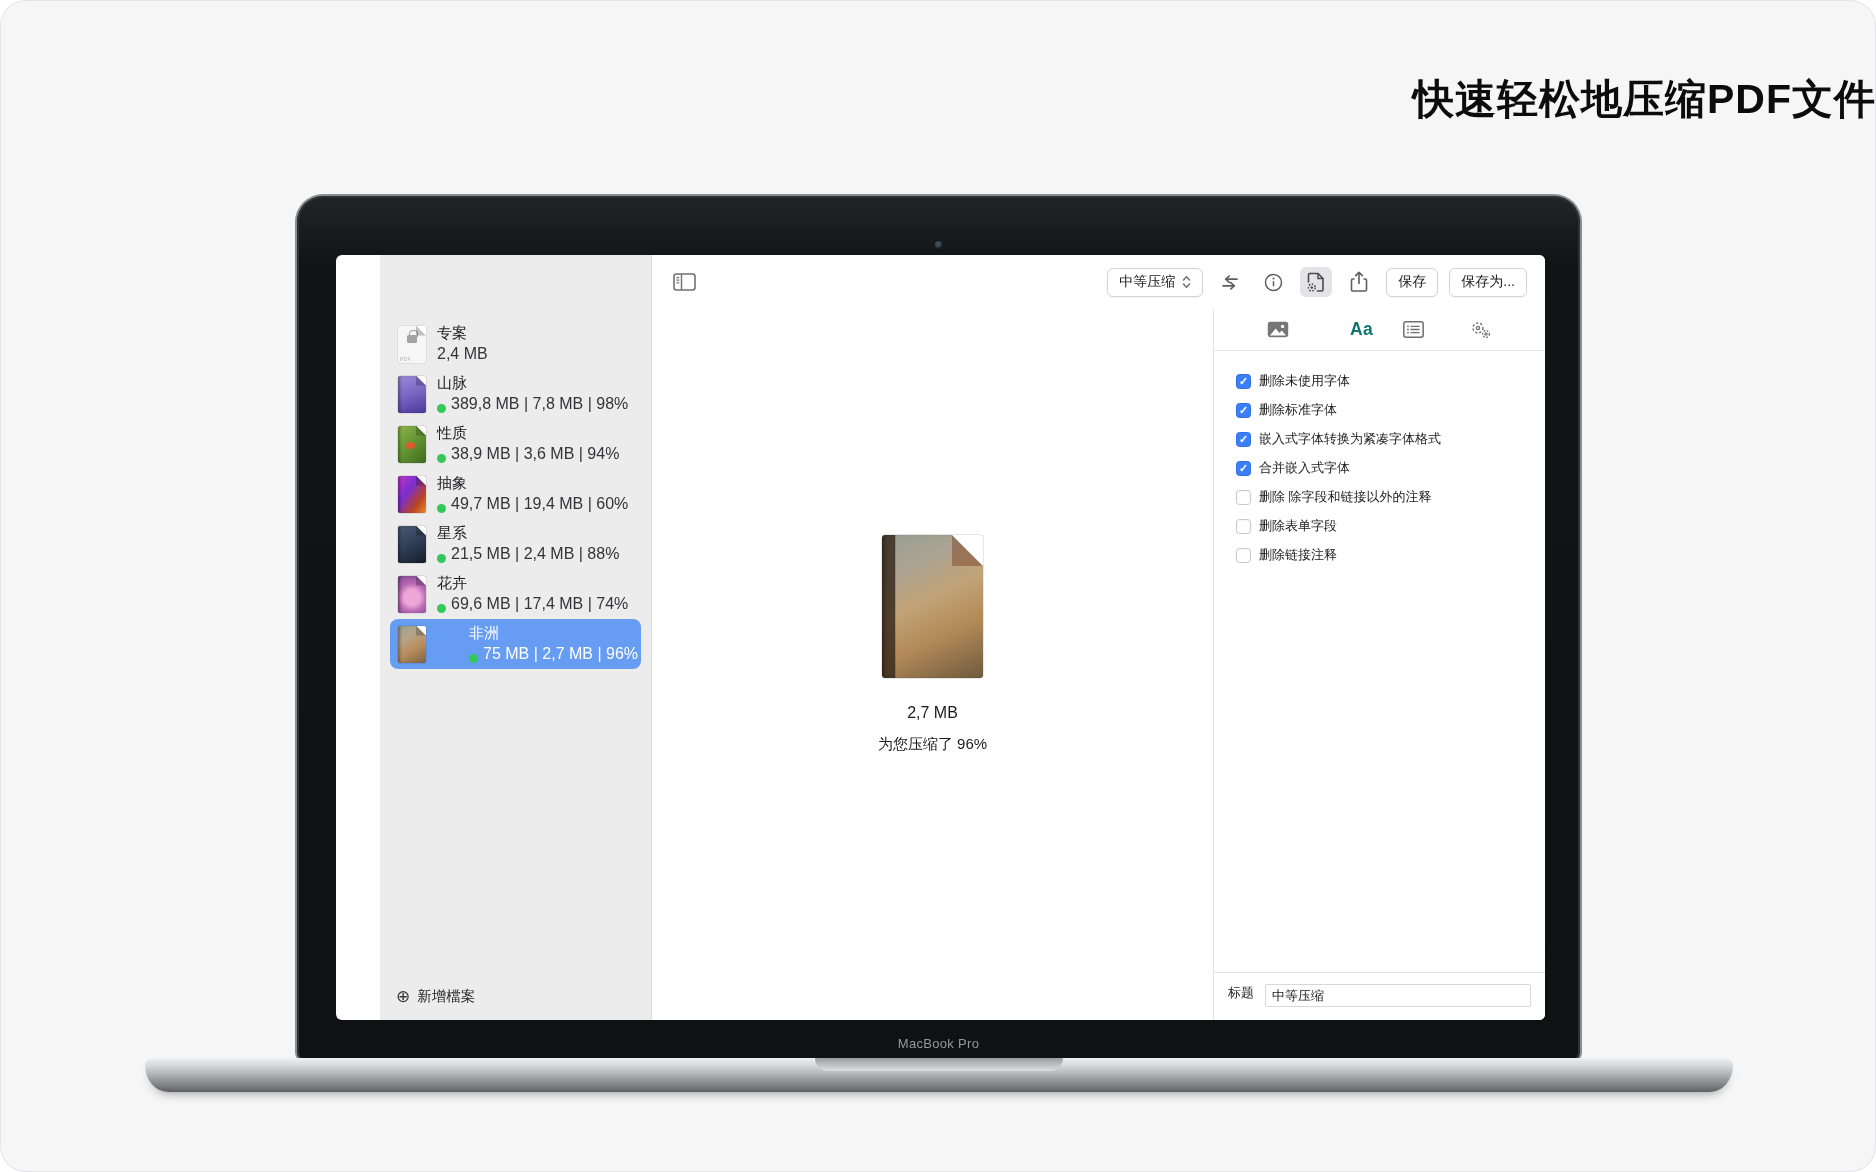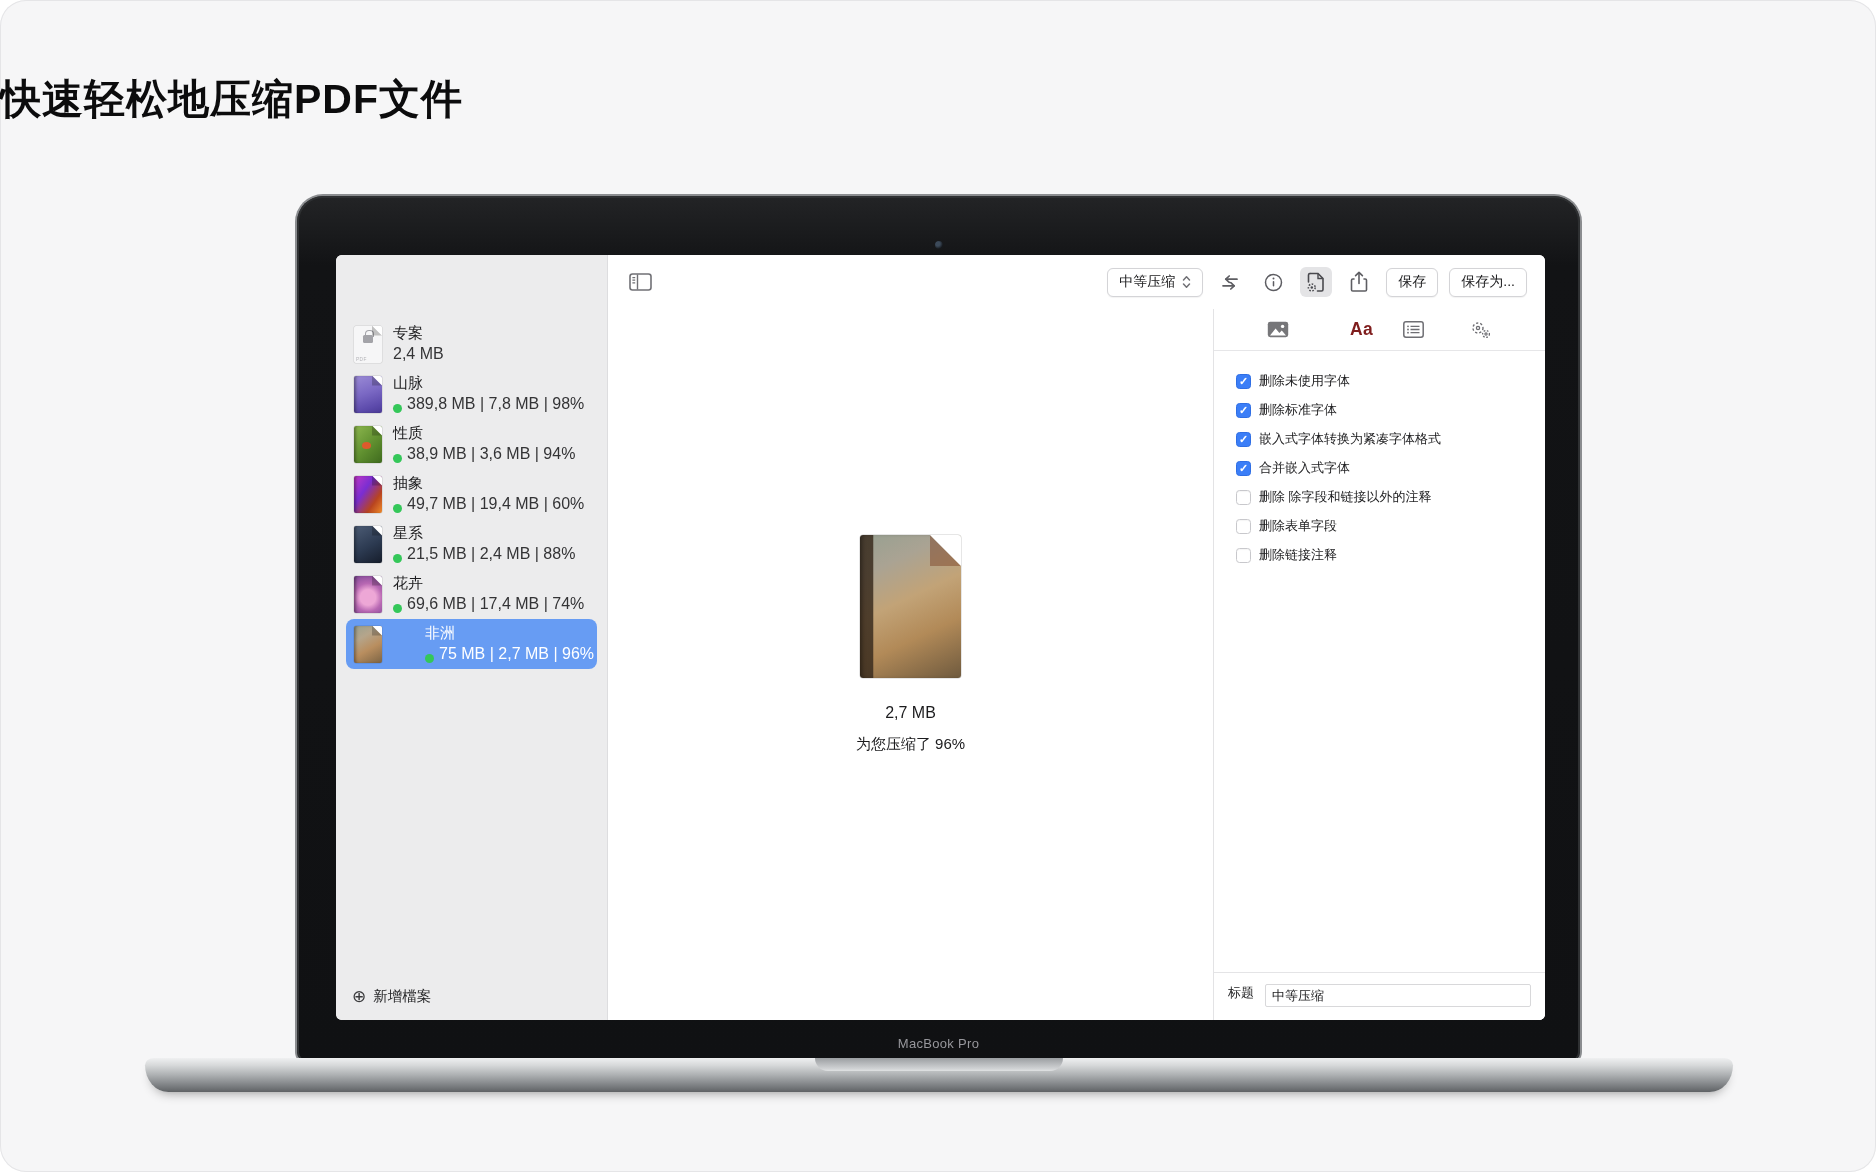--- a/index.html
+++ b/index.html
@@ -6,21 +6,21 @@
   html,body { background:#ffffff; font-family:"Liberation Sans", sans-serif; }
   .canvas {
     position:relative; width:1876px; height:1172px;
     background:#f6f6f7; border-radius:26px; overflow:hidden;
     box-shadow: inset 0 0 0 1px #e5e5e7;
   }
 
   
   .headline {
     position:absolute; top:72px; left:0; width:100%;
-    text-align:left; font-size:41px; font-weight:700; color:#0c0c0d;
+    text-align:right; font-size:41px; font-weight:700; color:#0c0c0d;
     letter-spacing:1px;
   }
 
   
   .laptop-screen {
     position:absolute; left:297px; top:196px; width:1283px; height:866px;
     background:linear-gradient(180deg,#232426 0%,#121315 8%,#101113 100%);
     border-radius:26px 26px 10px 10px;
     box-shadow: 0 0 0 2px #8b8d90, inset 0 0 0 2px #2e3032;
   }
@@ -51,20 +51,21 @@
     position:absolute; left:39px; right:35px; top:59px; bottom:42px;
     background:#ffffff; border-radius:6px; overflow:hidden;
     display:flex;
   }
 
   
   .sidebar {
     width:272px; flex:0 0 272px; background:#ececed;
     border-right:1px solid #dddddf; position:relative;
     padding-top:64px;
+    margin-left:44px;
   }
   .file-row {
     display:flex; align-items:center; gap:11px;
     height:50px; margin:0 10px; padding:0 8px; border-radius:8px;
   }
   .file-row.selected { background:#679cf3;gap:43px; }
   .file-row.selected .file-name,
   .file-row.selected .file-stats { color:#ffffff; }
   .thumb {
     position:relative; width:28px; height:37px; border-radius:2px;
@@ -168,21 +169,21 @@
   .inspector {
     width:332px; flex:0 0 332px; border-left:1px solid #e3e3e5;
     display:flex; flex-direction:column; background:#fff;
   }
   .tabs-row {
     height:42px; flex:0 0 42px; display:flex; align-items:center;
     justify-content:space-around; padding:0 30px;
     border-bottom:1px solid #e6e6e8;
   }
   .tab { width:40px; height:30px; display:flex; align-items:center; justify-content:center; color:#6e6e73; }
-  .tab-fonts-label { font-size:17.5px; font-weight:700; color:#7f1d1d; letter-spacing:.5px;margin-left:32px; }
+  .tab-fonts-label { font-size:17.5px; font-weight:700; color:#0f766e; letter-spacing:.5px;margin-left:32px; }
   .options { padding:18px 0 0 22px; }
   .opt-row { display:flex; align-items:center; gap:8px; height:24px; margin-bottom:5px; }
   .checkbox {
     width:15px; height:15px; border-radius:3.5px; flex:0 0 15px;
     background:#ffffff; border:1px solid #c8c8cc;
     display:flex; align-items:center; justify-content:center;
     box-shadow: inset 0 1px 1px rgba(0,0,0,.04);
   }
   .checkbox .mark { display:none; color:#fff; font-size:11px; font-weight:700; line-height:1; transform:translateY(-.5px); }
   .checkbox.checked { background:#3b7ef7; border-color:#2f6ee4; box-shadow:none; }

